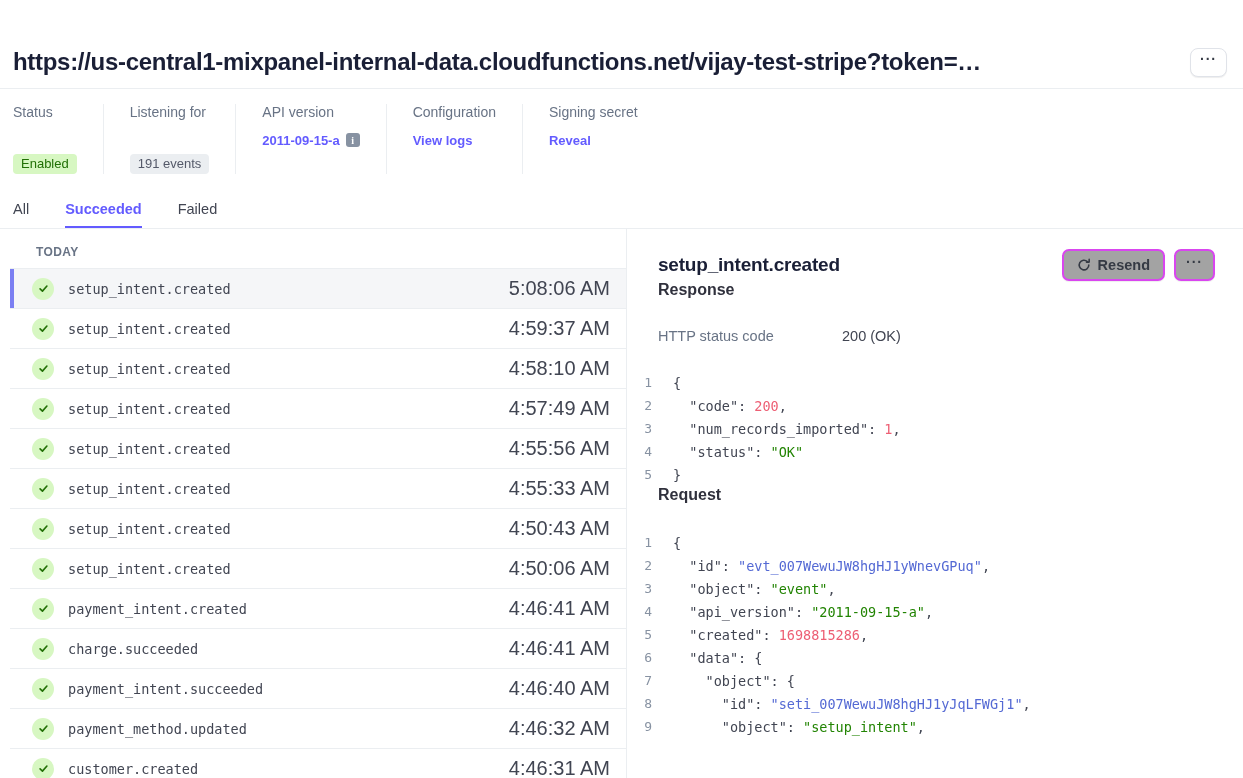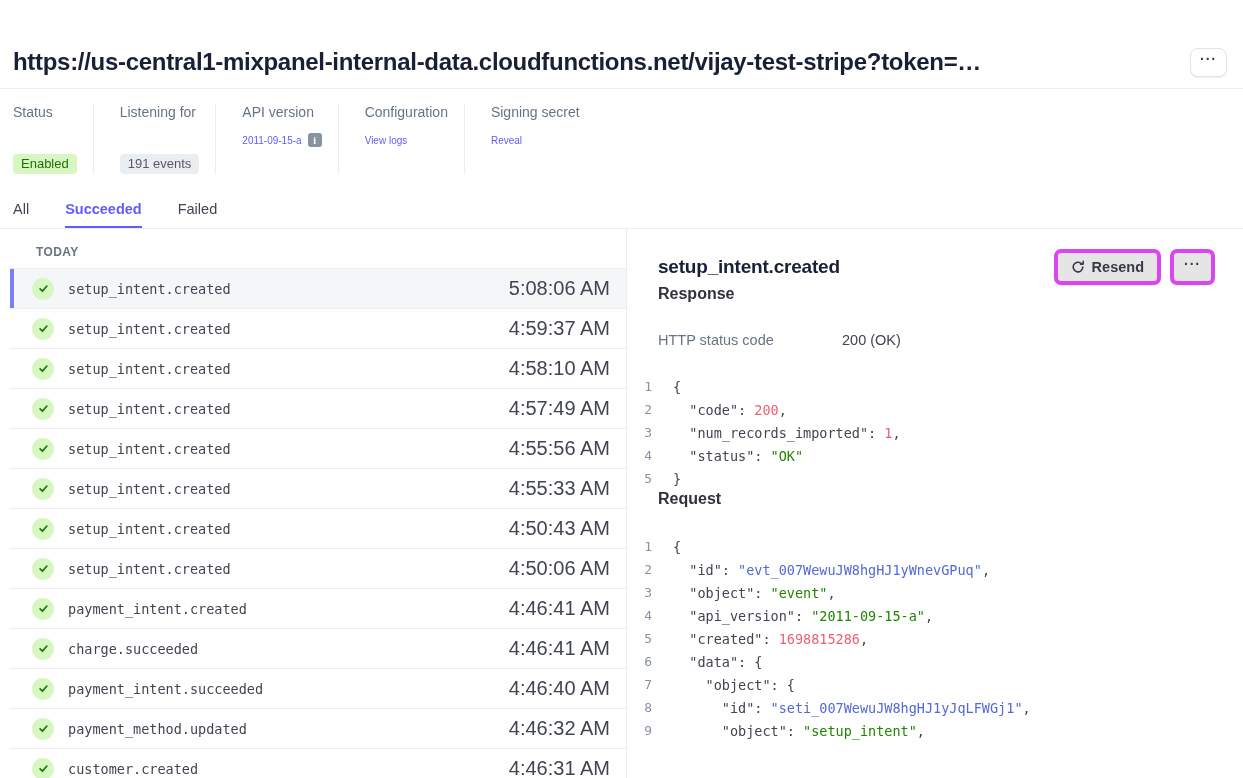--- a/index.html
+++ b/index.html
@@ -13,28 +13,28 @@
     white-space: nowrap; overflow: hidden; }
   .icon-btn { display: inline-flex; align-items: center; justify-content: center;
     background: #fff; border: 1px solid #e0e3e9; border-radius: 8px;
     box-shadow: 0 1px 1px rgba(0,0,0,.07); cursor: pointer; color: #353a44; }
   .icon-btn.header-dots { width: 37px; height: 29px; }
   .dots { font-weight: 700; font-size: 14px; letter-spacing: 1px; line-height: 1;
     position: relative; top: -3px; }
 
   
   .status-bar { display: flex; padding: 15px 16px 0 13px; }
-  .status-item { padding-right: 16px; margin-right: 26px; border-right: 1px solid #ebeef1; }
+  .status-item { padding-right: 26px; margin-right: 26px; border-right: 1px solid #ebeef1; }
   .status-item:last-child { border-right: none; }
   .status-label { font-size: 14px; color: #687385; margin-bottom: 9px; }
   .status-value { font-size: 14.5px; min-height: 22px; display: flex; align-items: center; gap: 6px; }
   .badge { font-size: 13px; padding: 2px 8px 3px; border-radius: 4px; display: inline-block; margin-top: 25px; }
   .badge-green { background: var(--success-bg); color: var(--success-fg); }
   .badge-gray { background: #ebeef1; color: #545969; }
-  .link { color: var(--accent); font-weight: 400; font-size: 10px; cursor: pointer; }
+  .link { color: var(--accent); font-weight: 700; font-size: 13px; cursor: pointer; }
   .info-icon { width: 14px; height: 14px; border-radius: 3px; background: #8792a2; color: #fff;
     font-size: 10px; font-weight: 700; display: inline-flex; align-items: center;
     justify-content: center; font-family: "Liberation Serif", serif; }
 
   
   .tabs { display: flex; gap: 36px; padding: 0 16px 0 13px; margin-top: 27px;
     border-bottom: 1px solid #ebeef1; }
   .tab { font-size: 14.5px; color: #414552; padding-bottom: 11px; cursor: pointer; }
   .tab.active { color: var(--accent); font-weight: 600; box-shadow: inset 0 -2px 0 var(--accent); }
 
@@ -54,22 +54,22 @@
     margin-right: 14px; }
   .event-name { font-family: "DejaVu Sans Mono", "Liberation Mono", monospace;
     font-size: 13.5px; color: #414552; }
   .event-time { margin-left: auto; font-size: 20px; color: #414552; }
 
   
   .detail { flex: 1; padding: 20px 28px 0 31px; overflow: hidden; }
   .detail-header { display: flex; align-items: center; justify-content: space-between; }
   .detail-title { font-size: 19px; font-weight: 700; color: #1a1f36; letter-spacing: -0.2px; }
   .detail-actions { display: flex; gap: 9px; }
-  .btn { display: inline-flex; align-items: center; gap: 7px; background: #e5e5e5;
-    border: 4px solid #d946ef; border-radius: 7px; padding: 6px 13px; font-size: 14.5px;
+  .btn { display: inline-flex; align-items: center; gap: 7px; background: #a3a3a3;
+    border: 2px solid #d946ef; border-radius: 7px; padding: 6px 13px; font-size: 14.5px;
     font-weight: 600; color: #353a44; box-shadow: 0 1px 1px rgba(0,0,0,.07); cursor: pointer;
     font-family: "Liberation Sans", sans-serif; }
   .btn.icon-only { padding: 6px 10px; }
   .section-heading { font-size: 16px; font-weight: 700; color: #30313d; }
   .kv-row { margin-top: 29px; display: flex; font-size: 14.5px; }
   .kv-label { width: 184px; flex: none; color: #687385; }
   .kv-value { color: #414552; }
 
   .code-block { margin-top: 27px; font-family: "DejaVu Sans Mono", "Liberation Mono", monospace;
     font-size: 13.5px; margin-left: -18px; }

